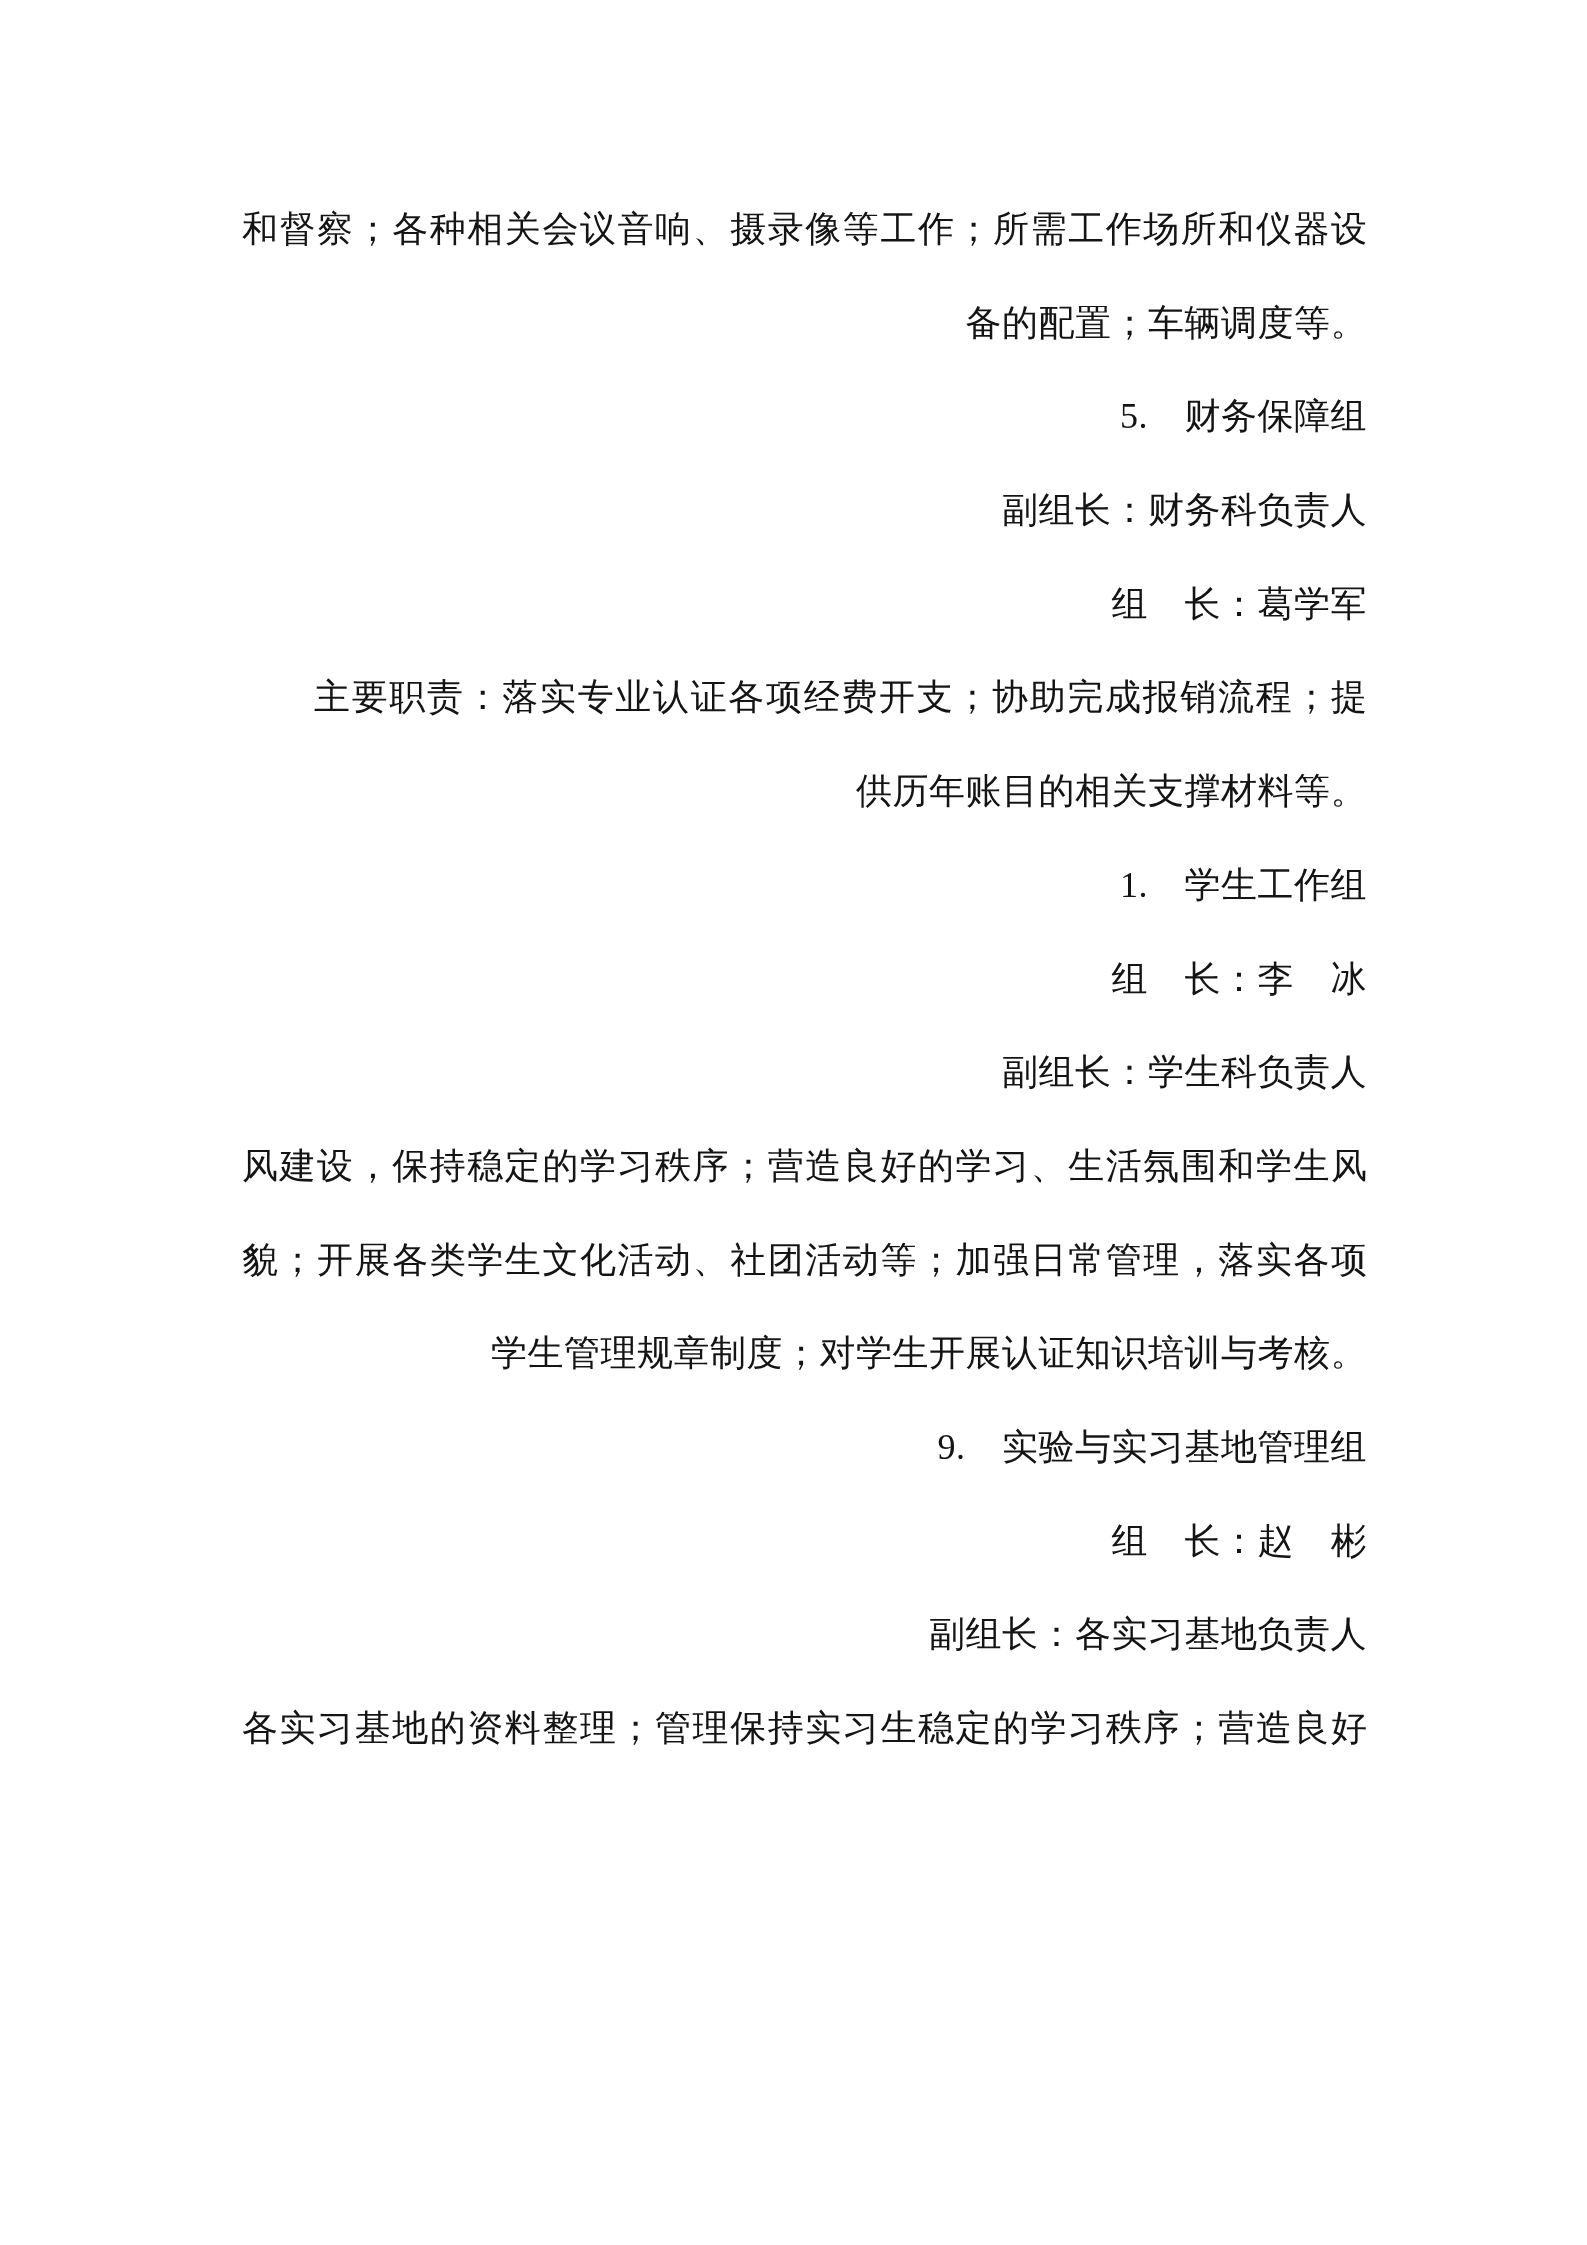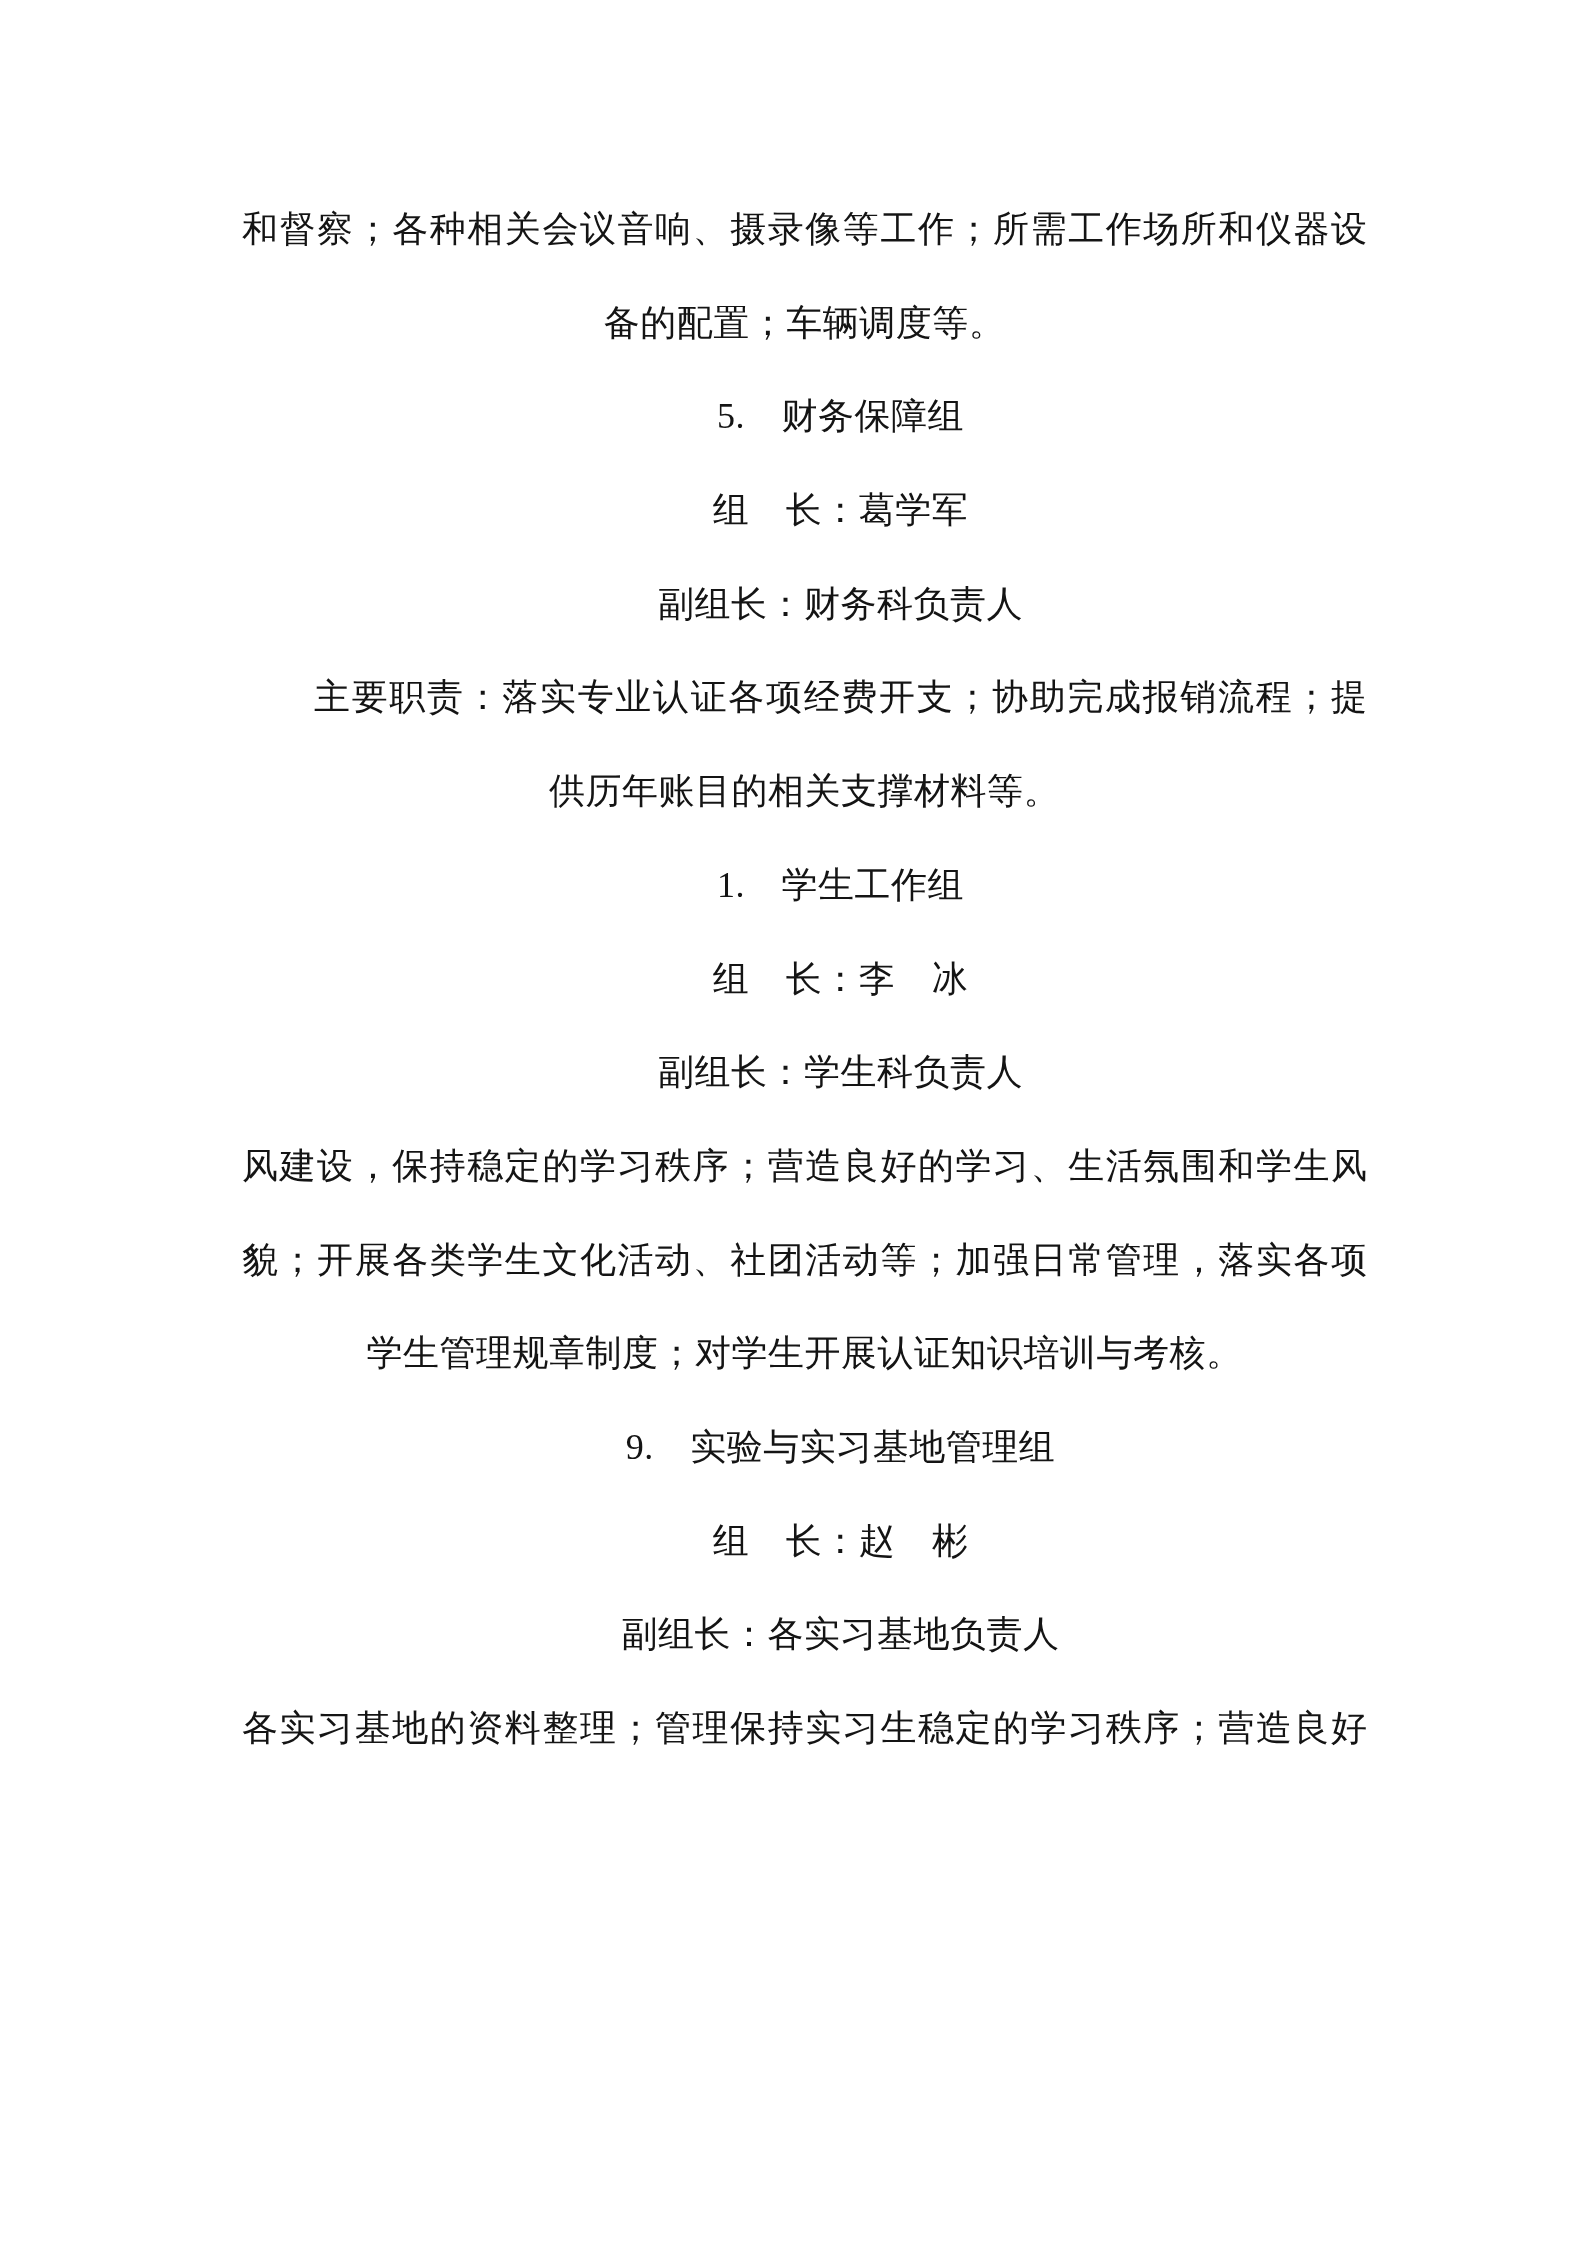--- a/index.html
+++ b/index.html
@@ -26,43 +26,43 @@
     left: 242px;
     top: 183px;
     width: 1125px;
     font-size: 36px;
     color: #141414;
   }
   .line {
     height: 93.7px;
     line-height: 93.7px;
     overflow: hidden;
-    text-align: center;
+    text-align: right;
     letter-spacing: 0.5px;
   }
   .line.indent {
     padding-left: 72px;
   }
   .line.fill {
     text-align: justify;
     text-align-last: justify;
     text-justify: inter-character;
     letter-spacing: 0;
   }
 </style>
 </head>
 <body>
 
 <div class="doc-page" style="background: rgb(255, 255, 255);">
   <div class="text-block" style="color: rgb(20, 20, 20);">
     <div class="line fill">和督察；各种相关会议音响、摄录像等工作；所需工作场所和仪器设</div>
     <div class="line">备的配置；车辆调度等。</div>
     <div class="line indent">5.　财务保障组</div>
+    <div class="line indent">副组长：财务科负责人</div>
     <div class="line indent">组　长：葛学军</div>
-    <div class="line indent">副组长：财务科负责人</div>
     <div class="line indent fill">主要职责：落实专业认证各项经费开支；协助完成报销流程；提</div>
     <div class="line">供历年账目的相关支撑材料等。</div>
     <div class="line indent">1.　学生工作组</div>
     <div class="line indent">组　长：李　冰</div>
     <div class="line indent">副组长：学生科负责人</div>
     <div class="line fill">风建设，保持稳定的学习秩序；营造良好的学习、生活氛围和学生风</div>
     <div class="line fill">貌；开展各类学生文化活动、社团活动等；加强日常管理，落实各项</div>
     <div class="line">学生管理规章制度；对学生开展认证知识培训与考核。</div>
     <div class="line indent">9.　实验与实习基地管理组</div>
     <div class="line indent">组　长：赵　彬</div>

